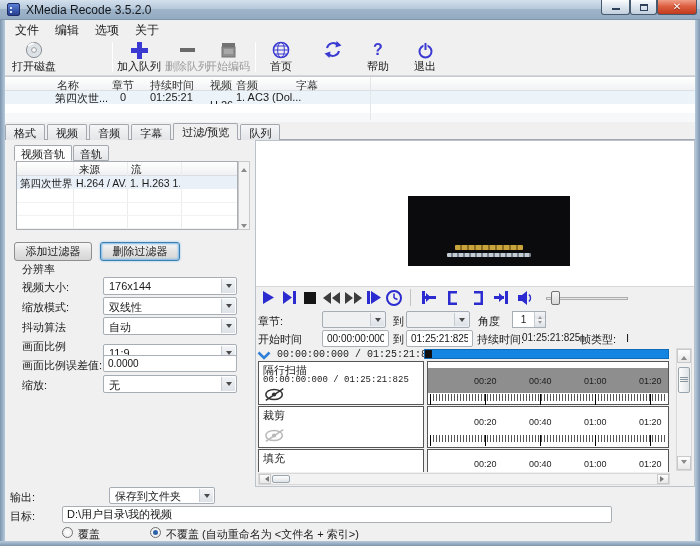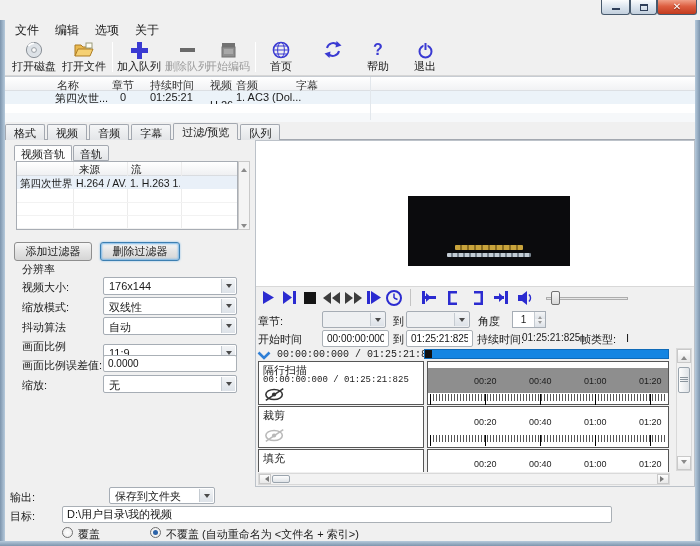--- a/index.html
+++ b/index.html
@@ -150,20 +150,27 @@
   .vsep { position:absolute; width:1px; background:#c3c3c3; }
   .slider-track { left:546px; top:297px; width:82px; height:3px; background:#e6e6e6; border:1px solid #adadad; }
   .slider-handle { left:551px; top:291px; width:9px; height:14px; border:1px solid #707070; border-radius:2px;
     background:linear-gradient(#f6f6f6,#d8d8d8); }
 </style>
 </head>
 <body>
 
 <div id="win">
 
+  <div class="abs titlebar">
+    <div class="abs appicon">
+        <i style="top:3px"></i>
+        <i style="top:7px"></i>
+      </div>
+    <div class="abs title-text nowrap">XMedia Recode 3.5.2.0</div>
+  </div>
   <div class="abs winbtn" style="left:601px;width:29px;">
       <span class="glyph-min"></span>
     </div>
   <div class="abs winbtn" style="left:630px;width:27px;">
       <span class="glyph-max"></span>
     </div>
   <div class="abs winbtn winbtn-close" style="left:657px;width:40px;">
       <span class="glyph-x">✕</span>
     </div>
 
@@ -177,30 +184,20 @@
   <div class="abs toolbar">
     <div class="abs tbtn" style="left:3px;width:52px;">
       <span class="ticon">
         <svg width="18" height="18">
             <circle cx="9" cy="9" r="7.6" fill="#dde2e7" stroke="#8a9097"></circle>
             <circle cx="9" cy="9" r="2.4" fill="#fafafa" stroke="#9aa0a6"></circle>
             <path d="M3.5 5 A7 7 0 0 1 9 2.2" fill="none" stroke="#ffffff" stroke-width="1.6"></path>
           </svg>
       </span>
         <span class="tlabel">打开磁盘</span>
-    </div>
-    <div class="abs tbtn" style="left:53px;width:52px;">
-      <span class="ticon">
-        <svg width="20" height="16">
-            <path d="M1 14 V3 H7 L9 5 H16 V8" fill="#e8b84f" stroke="#ad7d24"></path>
-            <path d="M1 14 L4 7 H19 L16 14 Z" fill="#f5d073" stroke="#ad7d24"></path>
-            <rect x="12" y="1" width="6" height="5" fill="#fdfdf4" stroke="#9a9a7a"></rect>
-          </svg>
-      </span>
-        <span class="tlabel">打开文件</span>
     </div>
     <div class="abs tsep" style="left:107px;"></div>
     <div class="abs tbtn" style="left:110px;width:48px;">
       <span class="ticon">
         <svg width="17" height="17">
             <rect x="6" y="0" width="5" height="17" fill="#3a3ad2"></rect>
             <rect x="0" y="6" width="17" height="5" fill="#3a3ad2"></rect>
           </svg>
       </span>
         <span class="tlabel">加入队列</span>

